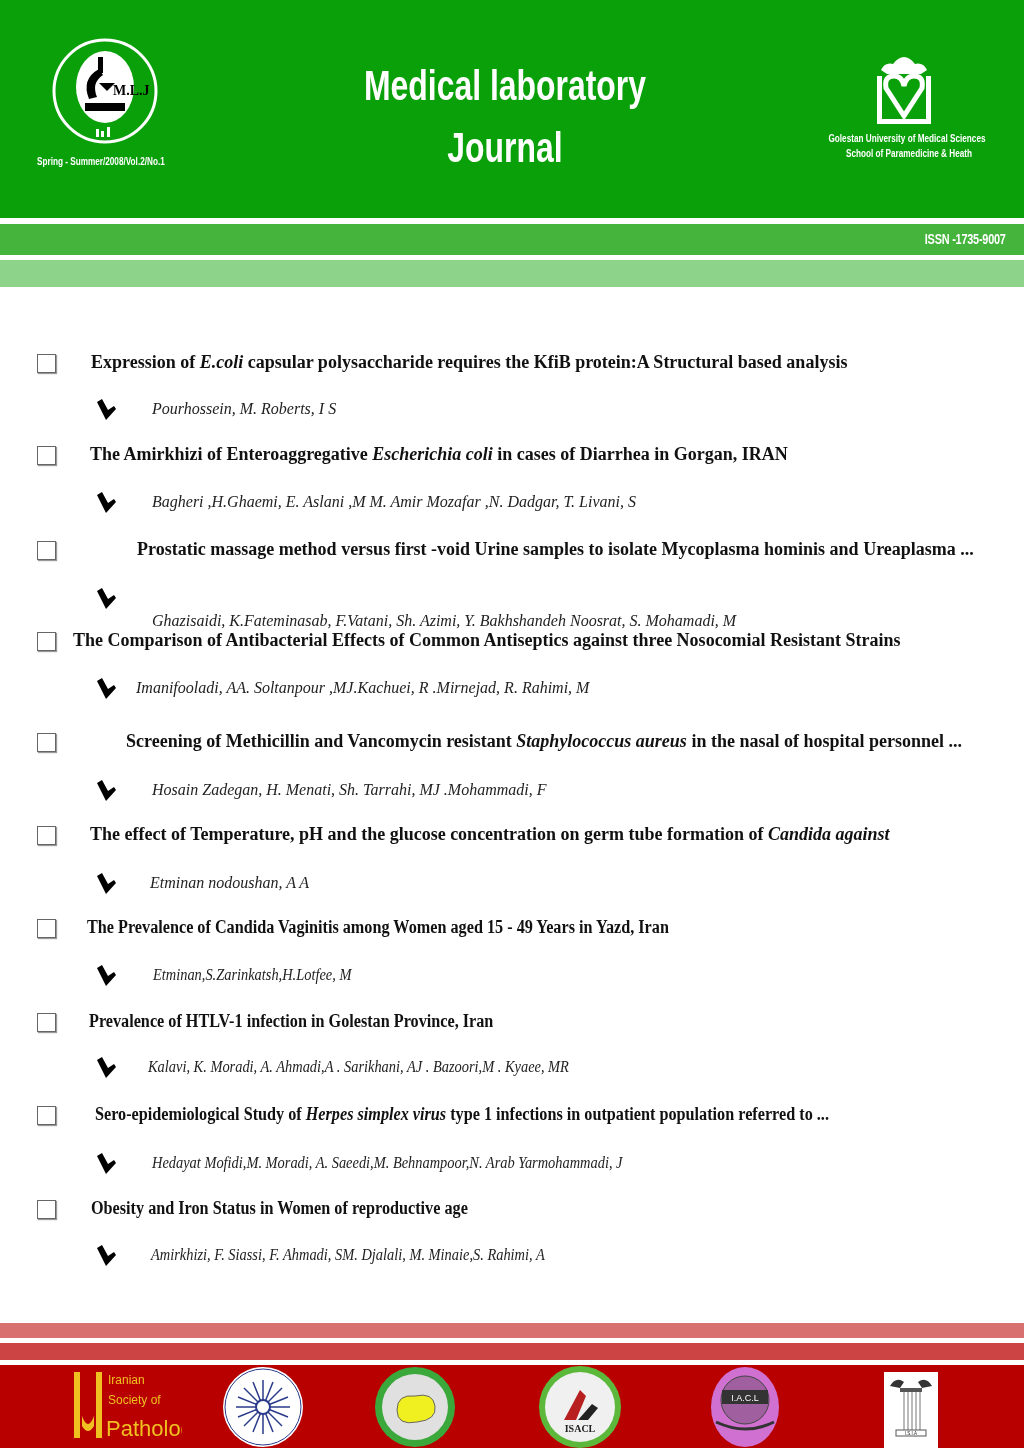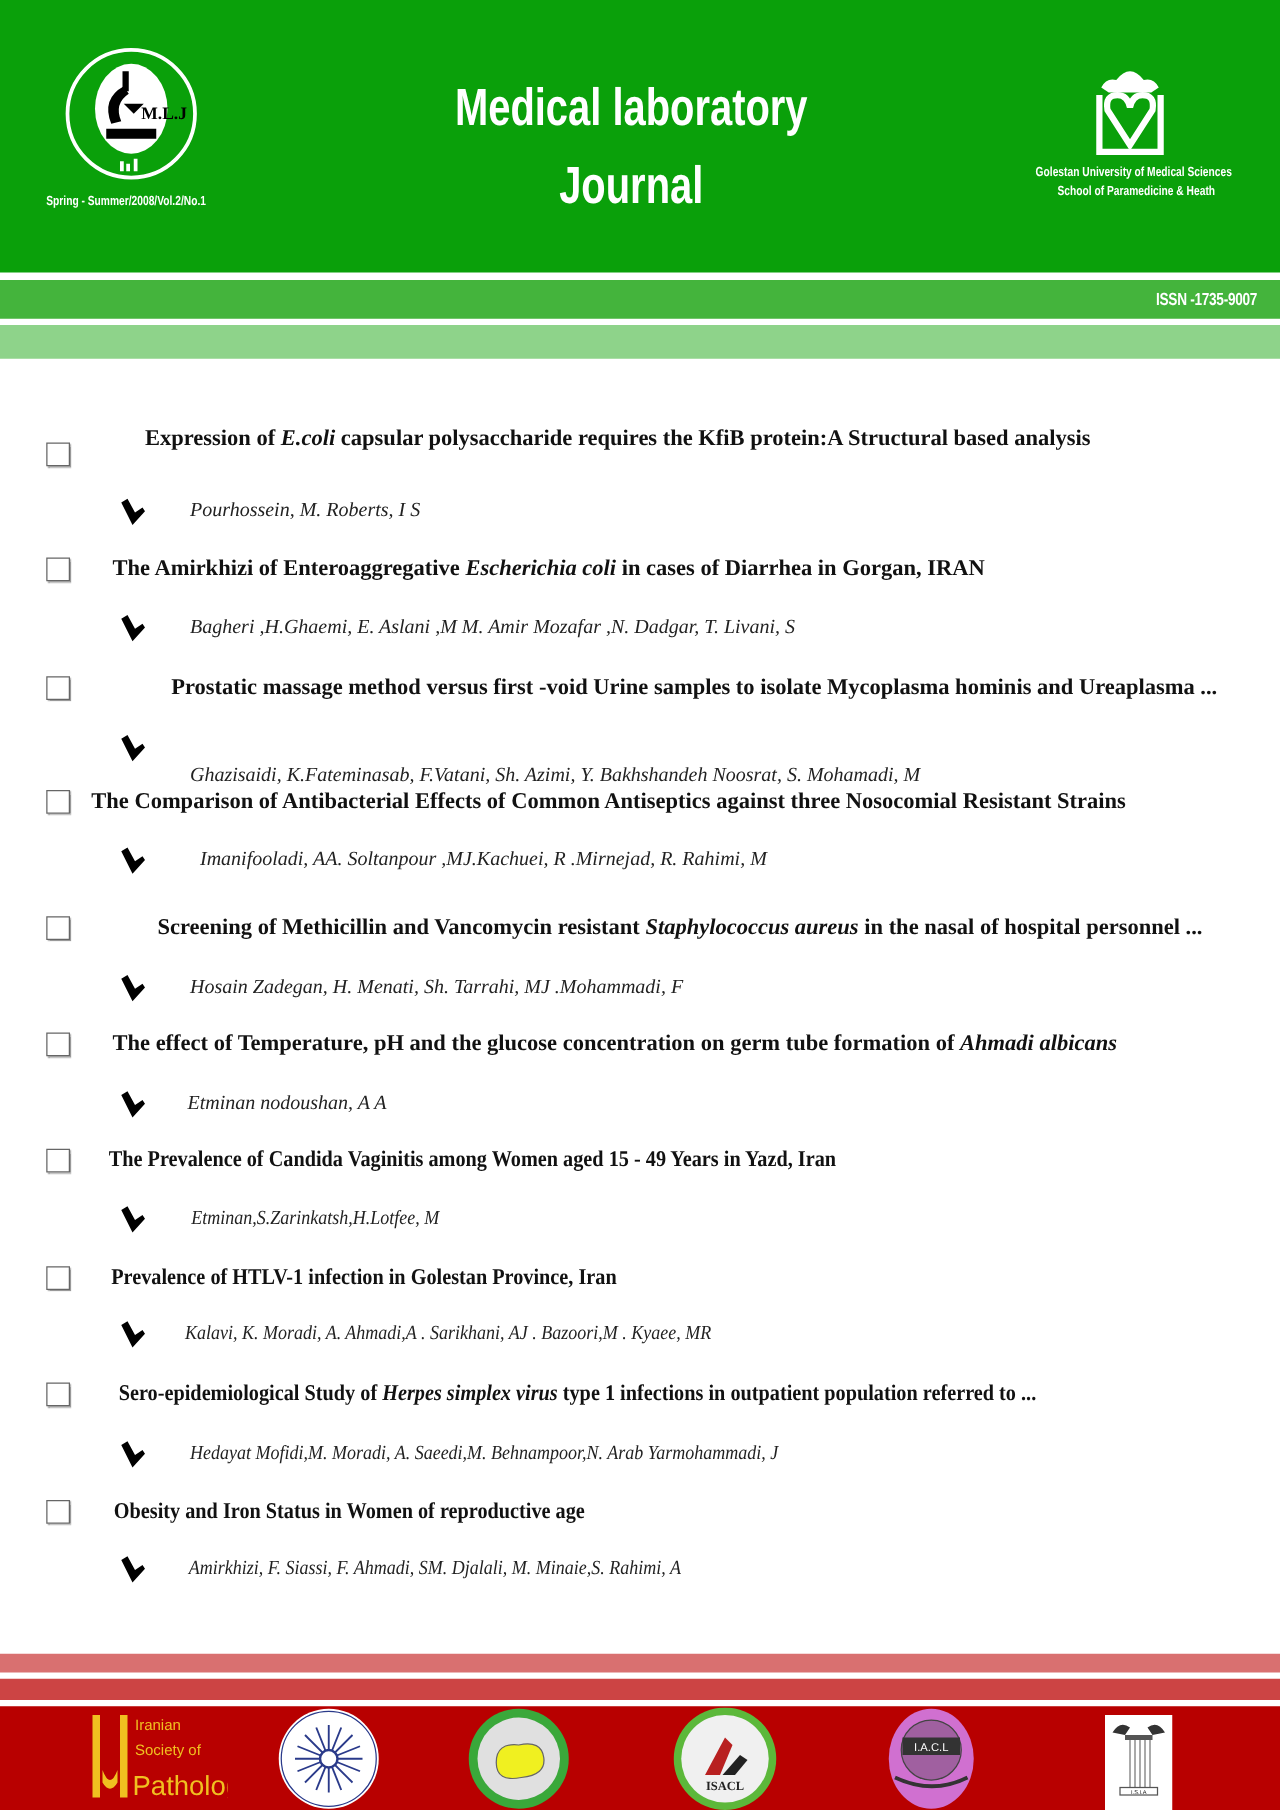--- a/index.html
+++ b/index.html
@@ -62,21 +62,21 @@
 </svg>
 <div class="uni1">Golestan University of Medical Sciences</div>
 <div class="uni2">School of Paramedicine  &amp; Heath</div>
 
 <div class="band1"></div>
 <div class="issn">ISSN -1735-9007</div>
 <div class="band2"></div>
 
 <div id="articles">
     <div class="checkbox" style="top: 354px;"></div>
-    <div class="art-title" style="left: 91px; top: 340px; margin-left: 25px;"><span>Expression of </span><i>E.coli</i><span> capsular polysaccharide requires the KfiB protein:A Structural based analysis</span></div>
+    <div class="art-title" style="left: 91px; top: 352px;"><span>Expression of </span><i>E.coli</i><span> capsular polysaccharide requires the KfiB protein:A Structural based analysis</span></div>
     <div class="arrow" style="top: 396px;"><svg viewBox="0 0 26 26" width="26" height="26">
         <path d="M3 6 L8 3 L14 14 L20 10 L22 13 L12 24 Z" fill="#000"></path>
       </svg></div>
     <div class="authors" style="left: 152px; top: 400px;">Pourhossein, M. Roberts, I S</div>
     <div class="checkbox" style="top: 446px;"></div>
     <div class="art-title" style="left: 90px; top: 444px;"><span>The Amirkhizi of Enteroaggregative </span><i>Escherichia coli</i><span> in cases of Diarrhea in Gorgan, IRAN</span></div>
     <div class="arrow" style="top: 489px;"><svg viewBox="0 0 26 26" width="26" height="26">
         <path d="M3 6 L8 3 L14 14 L20 10 L22 13 L12 24 Z" fill="#000"></path>
       </svg></div>
     <div class="authors" style="left: 152px; top: 493px;">Bagheri ,H.Ghaemi, E. Aslani ,M M. Amir Mozafar ,N. Dadgar, T. Livani, S</div>
@@ -84,29 +84,29 @@
     <div class="art-title" style="left: 91px; top: 539px; margin-left: 46px;"><span>Prostatic massage method versus first -void Urine samples to isolate Mycoplasma hominis and Ureaplasma  ...</span></div>
     <div class="arrow" style="top: 585px;"><svg viewBox="0 0 26 26" width="26" height="26">
         <path d="M3 6 L8 3 L14 14 L20 10 L22 13 L12 24 Z" fill="#000"></path>
       </svg></div>
     <div class="authors" style="left: 152px; top: 612px; font-style: italic;">Ghazisaidi, K.Fateminasab, F.Vatani, Sh. Azimi, Y.  Bakhshandeh Noosrat, S. Mohamadi, M</div>
     <div class="checkbox" style="top: 632px;"></div>
     <div class="art-title" style="left: 73px; top: 630px;"><span>The Comparison of Antibacterial Effects of Common Antiseptics against three Nosocomial Resistant Strains</span></div>
     <div class="arrow" style="top: 675px;"><svg viewBox="0 0 26 26" width="26" height="26">
         <path d="M3 6 L8 3 L14 14 L20 10 L22 13 L12 24 Z" fill="#000"></path>
       </svg></div>
-    <div class="authors" style="left: 160px; top: 679px; font-family: Liberation Serif, serif;">Imanifooladi, AA. Soltanpour ,MJ.Kachuei, R .Mirnejad, R. Rahimi, M</div>
+    <div class="authors" style="left: 136px; top: 679px; font-family: Liberation Serif, serif;">Imanifooladi, AA. Soltanpour ,MJ.Kachuei, R .Mirnejad, R. Rahimi, M</div>
     <div class="checkbox" style="top: 733px;"></div>
     <div class="art-title" style="left: 94px; top: 731px; margin-left: 32px;"><span>Screening of  Methicillin  and  Vancomycin resistant </span><i>Staphylococcus aureus</i><span> in the nasal of hospital personnel  ...</span></div>
     <div class="arrow" style="top: 777px;"><svg viewBox="0 0 26 26" width="26" height="26">
         <path d="M3 6 L8 3 L14 14 L20 10 L22 13 L12 24 Z" fill="#000"></path>
       </svg></div>
     <div class="authors" style="left: 152px; top: 781px;">Hosain Zadegan, H. Menati, Sh. Tarrahi, MJ .Mohammadi, F</div>
     <div class="checkbox" style="top: 826px;"></div>
-    <div class="art-title" style="left: 90px; top: 824px;"><span>The effect of Temperature, pH and the glucose concentration on germ tube formation of </span><i>Ahmadi albicans</i></div>
+    <div class="art-title" style="left: 90px; top: 824px;"><span>The effect of Temperature, pH and the glucose concentration on germ tube formation of </span><i>Candida against</i></div>
     <div class="arrow" style="top: 870px;"><svg viewBox="0 0 26 26" width="26" height="26">
         <path d="M3 6 L8 3 L14 14 L20 10 L22 13 L12 24 Z" fill="#000"></path>
       </svg></div>
     <div class="authors" style="left: 150px; top: 874px;">Etminan nodoushan, A A</div>
     <div class="checkbox" style="top: 919px;"></div>
     <div class="art-title cond" style="left: 87px; top: 917px;"><span>The Prevalence of Candida Vaginitis among Women aged 15 - 49 Years in Yazd, Iran</span></div>
     <div class="arrow" style="top: 962px;"><svg viewBox="0 0 26 26" width="26" height="26">
         <path d="M3 6 L8 3 L14 14 L20 10 L22 13 L12 24 Z" fill="#000"></path>
       </svg></div>
     <div class="authors cond" style="left: 153px; top: 966px;">Etminan,S.Zarinkatsh,H.Lotfee, M</div>

